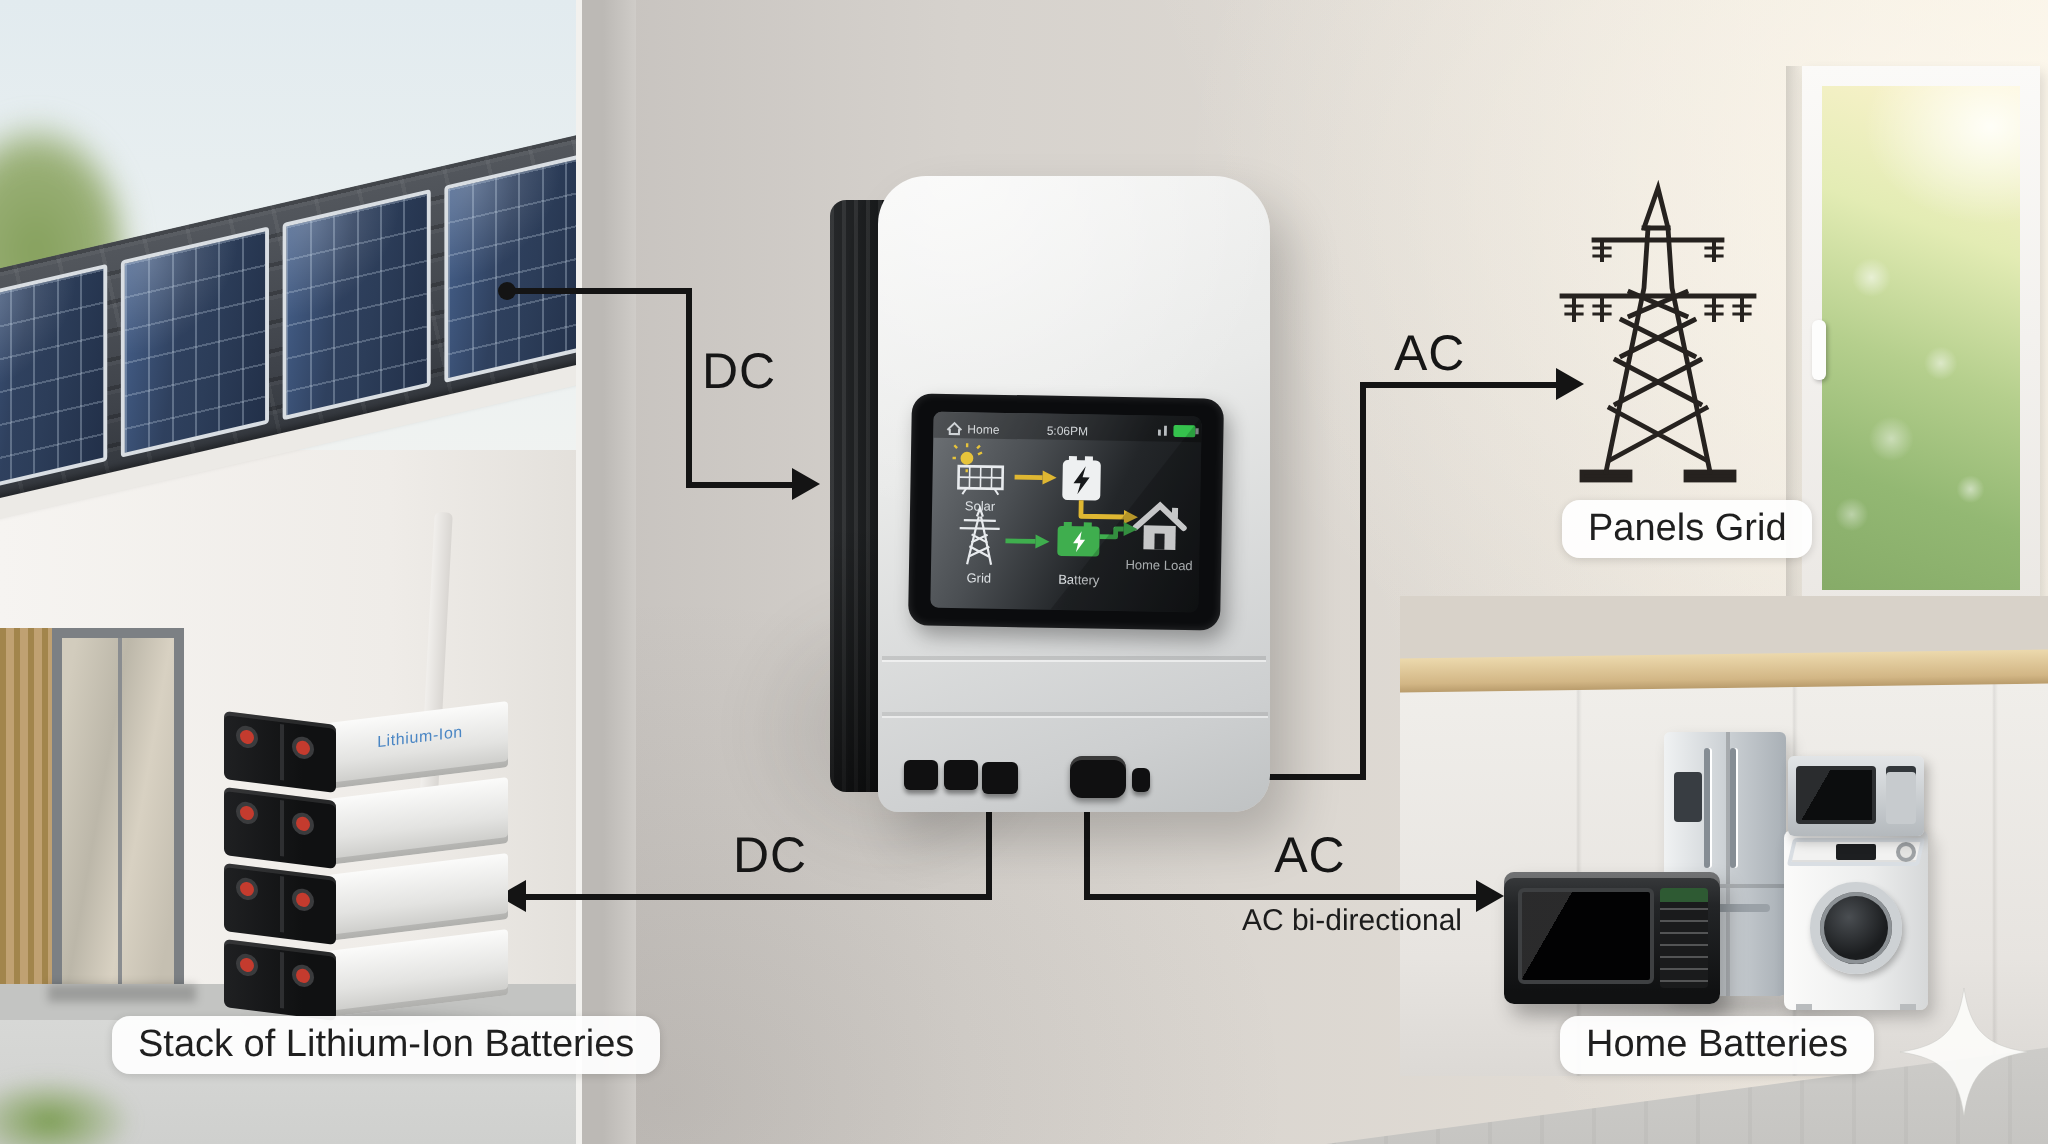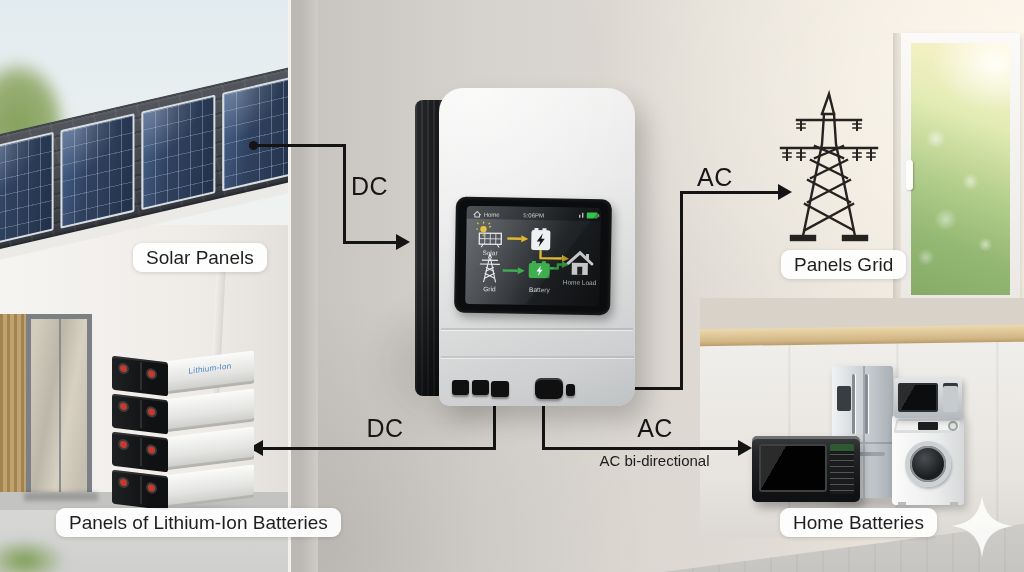--- a/index.html
+++ b/index.html
@@ -272,21 +272,21 @@
 
   <div class="ln" style="left:493px;top:396px;width:3px;height:54px;"></div>
   <div class="ln" style="left:262px;top:447px;width:234px;height:3px;"></div>
   <div class="ah-l" style="left:249px;top:440px;"></div>
   <div class="flow-label center" style="left:320px;top:414px;width:130px;">DC</div>
 
   <div class="ln" style="left:542px;top:396px;width:3px;height:54px;"></div>
   <div class="ln" style="left:542px;top:447px;width:198px;height:3px;"></div>
   <div class="ah-r" style="left:738px;top:440px;"></div>
   <div class="flow-label center" style="left:590px;top:414px;width:130px;">AC</div>
-  <div class="flow-sub" style="left:562px;top:452px;width:185px;">AC bi-directional</div>
+  <div class="flow-sub" style="left:546px;top:452px;width:185px;text-align:right;">AC bi-directional</div>
 
   <div class="abs bstack-shadow"></div>
   <div class="abs bstack">
     <div class="bmod" style="top:0;">
       <div class="side"></div>
       <div class="brand">Lithium-Ion</div>
       <div class="front">
         <span class="term" style="left:8px;top:8px;"></span>
         <span class="term" style="left:36px;top:10px;"></span>
       </div>
@@ -413,22 +413,21 @@
         </svg>
       </div>
     </div>
     <div class="conn c1"></div>
     <div class="conn c2"></div>
     <div class="conn c3"></div>
     <div class="conn gland"></div>
     <div class="conn nub"></div>
   </div>
 
-  <div class="pill" style="left:133px;top:243px;">Solar Panels</div>
   <div class="pill" style="left:781px;top:250px;">Panels Grid</div>
-  <div class="pill" style="left:56px;top:508px;">Panels of Lithium-Ion Batteries</div>
+  <div class="pill" style="left:56px;top:508px;">Stack of Lithium-Ion Batteries</div>
   <div class="pill" style="left:780px;top:508px;">Home Batteries</div>
 
   <svg class="abs sparkle" viewBox="0 0 76 76">
     <path d="M38 6 C41 27 49 35 70 38 C49 41 41 49 38 70 C35 49 27 41 6 38 C27 35 35 27 38 6 Z" fill="rgba(252,252,250,0.92)" stroke="rgba(200,200,196,0.5)" stroke-width="0.5"></path>
   </svg>
 
 </div>
 
 </body></html>

